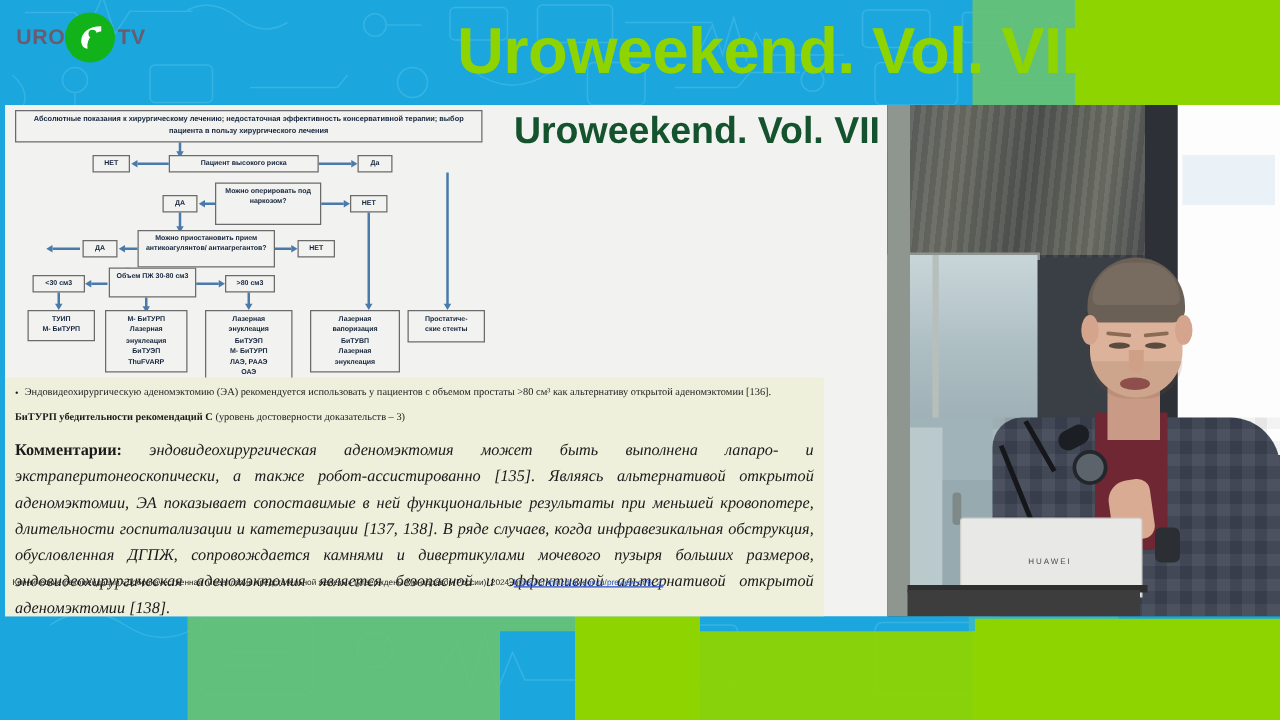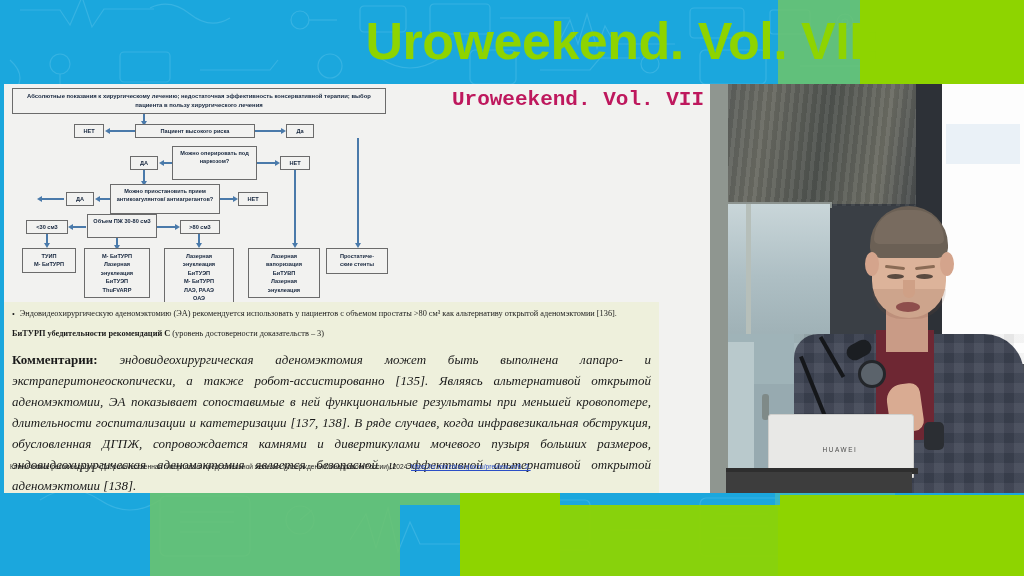--- a/index.html
+++ b/index.html
@@ -36,21 +36,21 @@
     line-height:1.05;
   }
 
   
   .slide{
     position:absolute;left:4px;top:84px;width:706px;height:409px;
     background:#f2f2f0;overflow:hidden;
   }
   .slide-title{
     position:absolute;right:6px;top:4px;
-    font-size:21px;font-weight:bold;color:#be185d;white-space:nowrap;font-family:Liberation Mono, monospace;
+    font-size:30px;font-weight:bold;color:#14532d;white-space:nowrap;
   }
 
   
   .fc{position:absolute;left:8px;top:4px;width:382px;height:212px;}
   .box{
     position:absolute;box-sizing:border-box;
     border:1px solid #6b6b6b;background:#f2f2f0;
     display:flex;align-items:center;justify-content:center;text-align:center;
     font-size:5.6px;font-weight:bold;color:#14243c;line-height:1.45;
     padding:1px 2px;
@@ -190,20 +190,29 @@
   <div class="bg-green-tile" style="left:150px;top:493px;width:250px;height:83px;"></div>
   <div class="bg-green-tile" style="left:400px;top:493px;width:60px;height:12px;"></div>
   <div class="bg-teal-tile" style="left:775px;top:493px;width:120px;height:14px;"></div>
   <div class="bg-lime-block" style="left:860px;top:0;width:164px;height:84px;"></div>
   <div class="bg-lime-block" style="left:460px;top:493px;width:100px;height:83px;"></div>
   <div class="bg-lime-block" style="left:780px;top:495px;width:244px;height:81px;"></div>
   <div class="bg-lime-block" style="left:778px;top:505px;width:246px;height:71px;"></div>
   <div class="bg-lime-block" style="left:520px;top:505px;width:260px;height:71px;opacity:.95;"></div>
 
   <div class="header">
+    <div class="logo">
+      <span class="logo-text logo-uro">URO</span>
+      <span class="logo-text logo-tv">TV</span>
+      <div class="logo-circle"></div>
+      <svg class="logo-leaf" viewBox="0 0 24 24">
+        <path d="M20 3 C10 3 4 8 4 15 c0 3 2 6 5 6 c-1 -9 5 -13 11 -14 z" fill="#ffffff"></path>
+        <circle cx="13" cy="9" r="3.2" fill="#12b21a"></circle>
+      </svg>
+    </div>
     <div class="conf-title">Uroweekend. Vol. VII:</div>
   </div>
   <div class="leftnotch"></div>
 
   <div class="slide">
     <div class="slide-title">Uroweekend. Vol. VII</div>
 
     <div class="fc">
 
       <div class="box" style="left:0;top:0;width:374px;height:26px;font-size:5.9px;line-height:1.5;">Абсолютные показания к хирургическому лечению; недостаточная эффективность консервативной терапии; выбор пациента в пользу  хирургического лечения</div>

